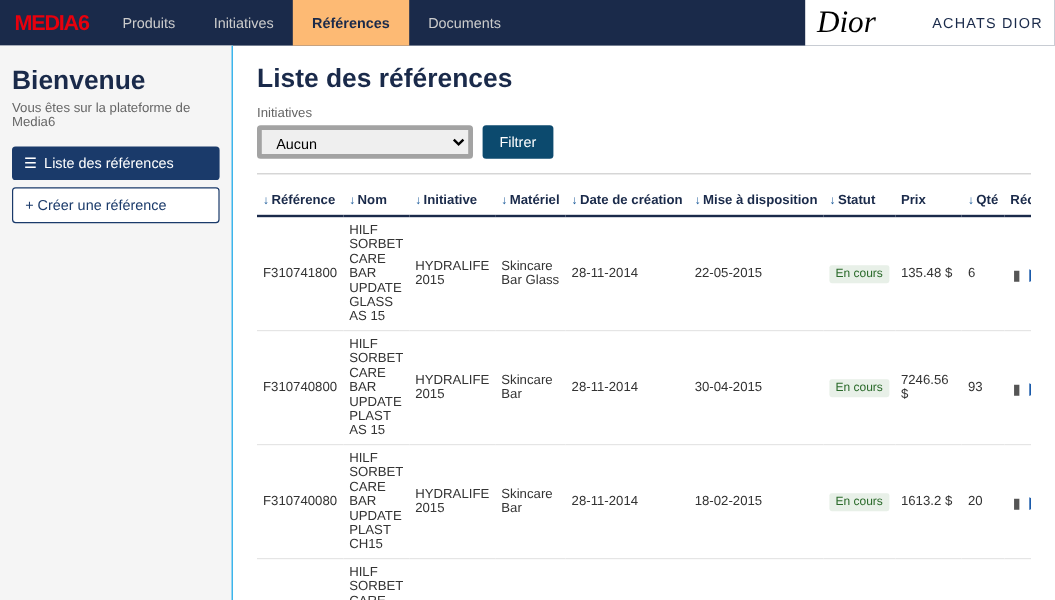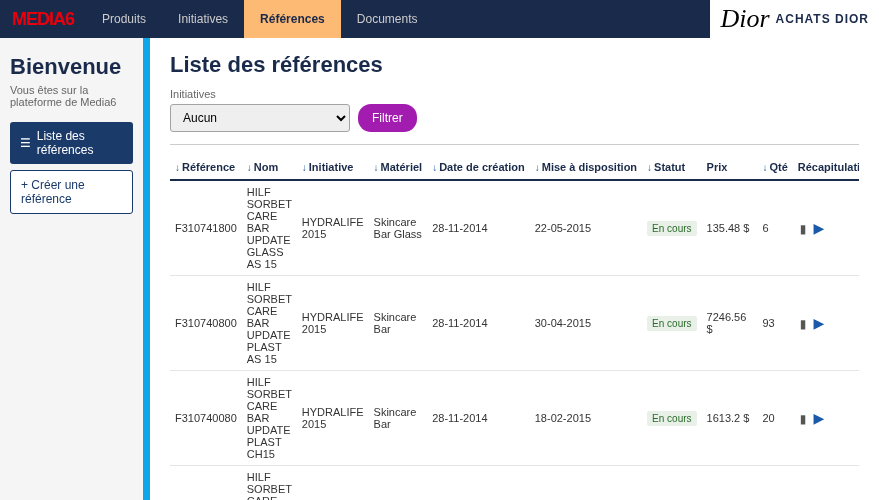--- a/index.html
+++ b/index.html
@@ -46,33 +46,34 @@
     .nav-brand .dior-logo {
       font-family: Georgia, serif;
       font-style: italic;
       font-size: 26px;
       color: #000;
       margin-right: 6px;
     }
     .nav-brand .achats-dior {
       font-size: 12px;
       color: #1a2a4a;
-      font-weight: bold;
+      font-weight: normal;
       letter-spacing: 1px;
+      margin-left: 41px;
     }
 
     
     .container { display: flex; height: calc(500px - 38px); }
 
     
     .sidebar {
-      width: 150px;
+      width: 194px;
       background: #f5f5f5;
       padding: 16px 10px;
-      border-right: 7px solid #0ea5e9;
+      border-right: 1px solid #0ea5e9;
       flex-shrink: 0;
     }
     .sidebar-title {
       font-size: 22px;
       font-weight: bold;
       color: #1a2a4a;
       margin-bottom: 4px;
     }
     .sidebar-subtitle {
       font-size: 11px;
@@ -101,32 +102,32 @@
     }
 
     
     .main { flex: 1; padding: 14px 20px; overflow-y: auto; }
     .main-title { font-size: 22px; font-weight: bold; color: #1a2a4a; margin-bottom: 10px; }
     .filter-label { font-size: 11px; color: #666; margin-bottom: 4px; }
     .filter-row { display: flex; align-items: center; gap: 8px; margin-bottom: 12px; }
     .filter-select {
       padding: 4px 8px;
       font-size: 12px;
-      border: 1px solid #a3a3a3;
+      border: 4px solid #a3a3a3;
       border-radius: 3px;
       width: 180px;
       height: 28px;
     }
     .filter-btn {
       padding: 4px 14px;
       font-size: 12px;
-      background: #a21caf;
+      background: #0c4a6e;
       color: #fff;
       border: none;
-      border-radius: 13px;
+      border-radius: 3px;
       cursor: pointer;
       height: 28px;
     }
 
     
     .table-wrapper { overflow-x: auto; }
     table { width: 100%; border-collapse: collapse; font-size: 11px; }
     thead tr { border-bottom: 2px solid #1a2a4a; }
     thead th {
       padding: 6px 5px;

